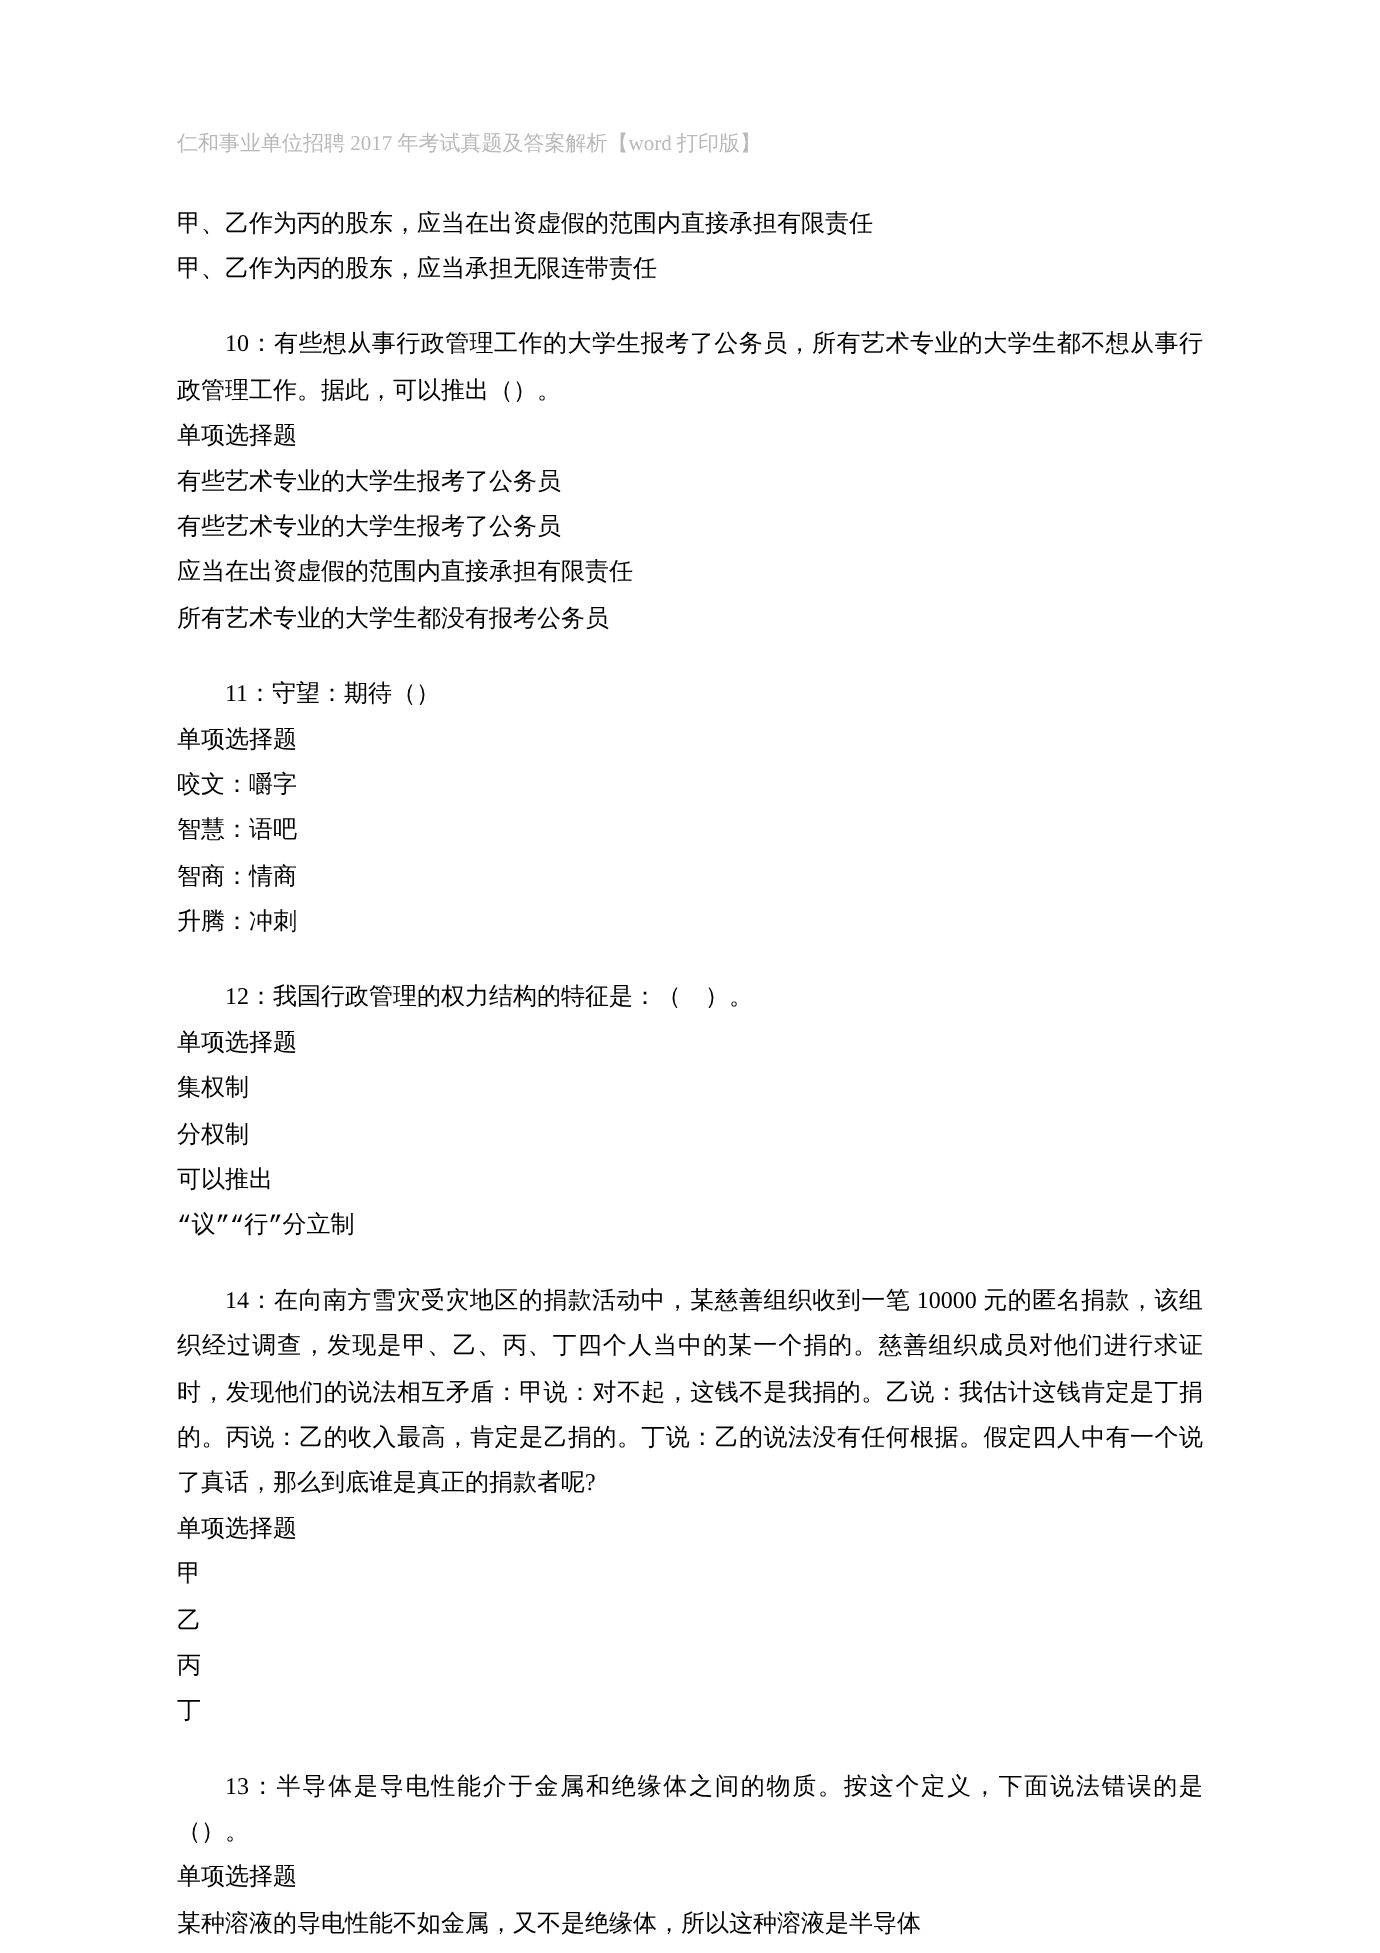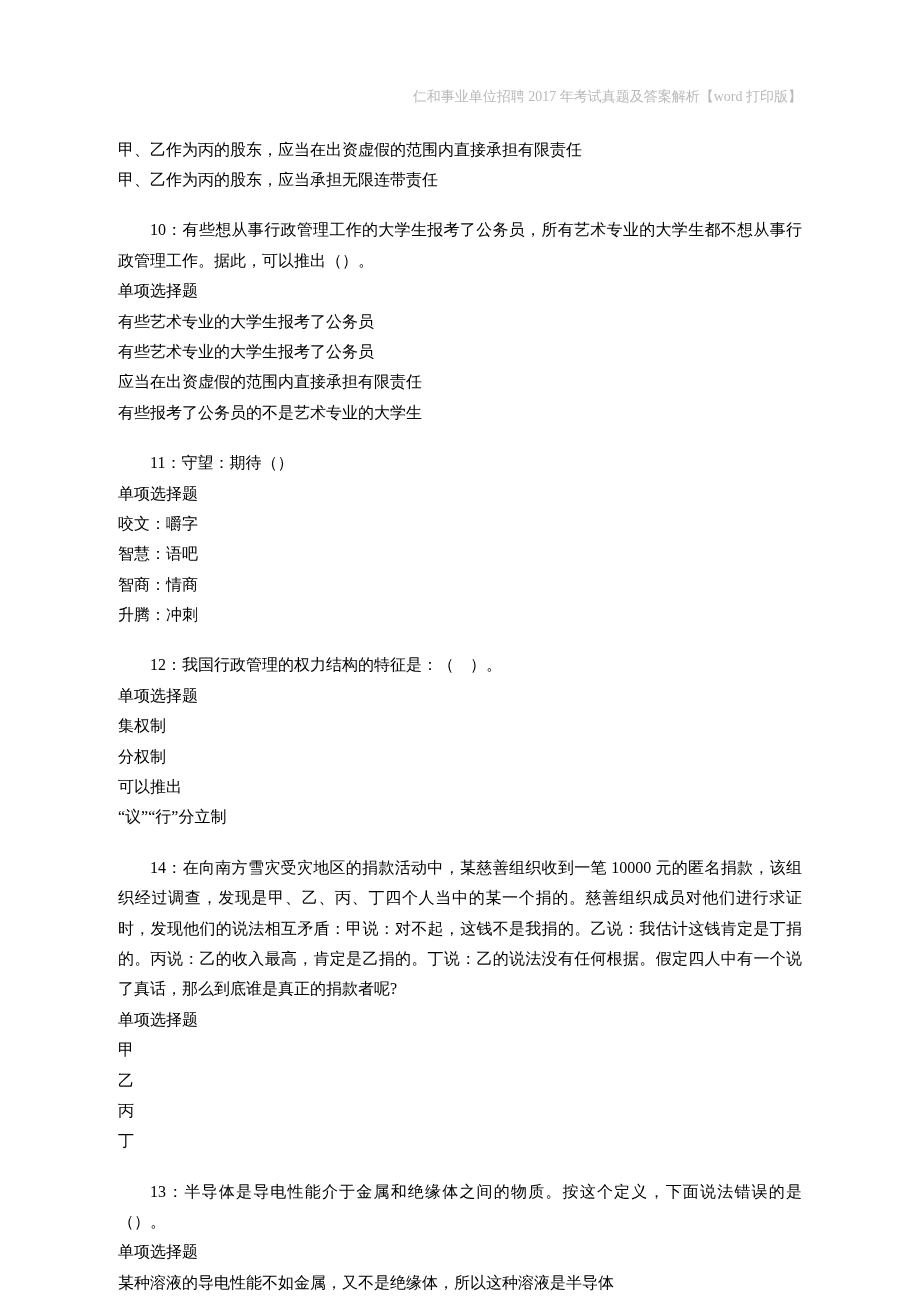--- a/index.html
+++ b/index.html
@@ -15,59 +15,60 @@
     line-height: 1.9;
   }
   .page {
     box-sizing: border-box;
     width: 920px;
     min-height: 1302px;
     padding: 84px 118px 40px 118px;
     position: relative;
   }
   .header {
-    text-align: right;
+    text-align: left;
     color: #b9b9b9;
     font-size: 14px;
     margin-bottom: 24px;
     font-family: "SimSun", "宋体", serif;
   }
   .block {
     margin-bottom: 20px;
   }
   .p {
     margin: 0;
     text-align: justify;
   }
   .q-stem {
     text-indent: 2em;
   }
   .opt {
     text-indent: 0;
+    font-family: Liberation Mono, monospace;
   }
 </style>
 </head>
 <body>
 
 <div class="page">
 
   <div class="header">仁和事业单位招聘 2017 年考试真题及答案解析【word 打印版】</div>
 
   <div class="block">
     <p class="p opt">甲、乙作为丙的股东，应当在出资虚假的范围内直接承担有限责任</p>
     <p class="p opt">甲、乙作为丙的股东，应当承担无限连带责任</p>
   </div>
 
   <div class="block">
     <p class="p q-stem">10：有些想从事行政管理工作的大学生报考了公务员，所有艺术专业的大学生都不想从事行政管理工作。据此，可以推出（）。</p>
     <p class="p opt">单项选择题</p>
     <p class="p opt">有些艺术专业的大学生报考了公务员</p>
     <p class="p opt">有些艺术专业的大学生报考了公务员</p>
     <p class="p opt">应当在出资虚假的范围内直接承担有限责任</p>
-    <p class="p opt">有些报考了公务员的不是艺术专业的大学生</p>
+    <p class="p opt">所有艺术专业的大学生都没有报考公务员</p>
   </div>
 
   <div class="block">
     <p class="p q-stem">11：守望：期待（）</p>
     <p class="p opt">单项选择题</p>
     <p class="p opt">咬文：嚼字</p>
     <p class="p opt">智慧：语吧</p>
     <p class="p opt">智商：情商</p>
     <p class="p opt">升腾：冲刺</p>
   </div>

